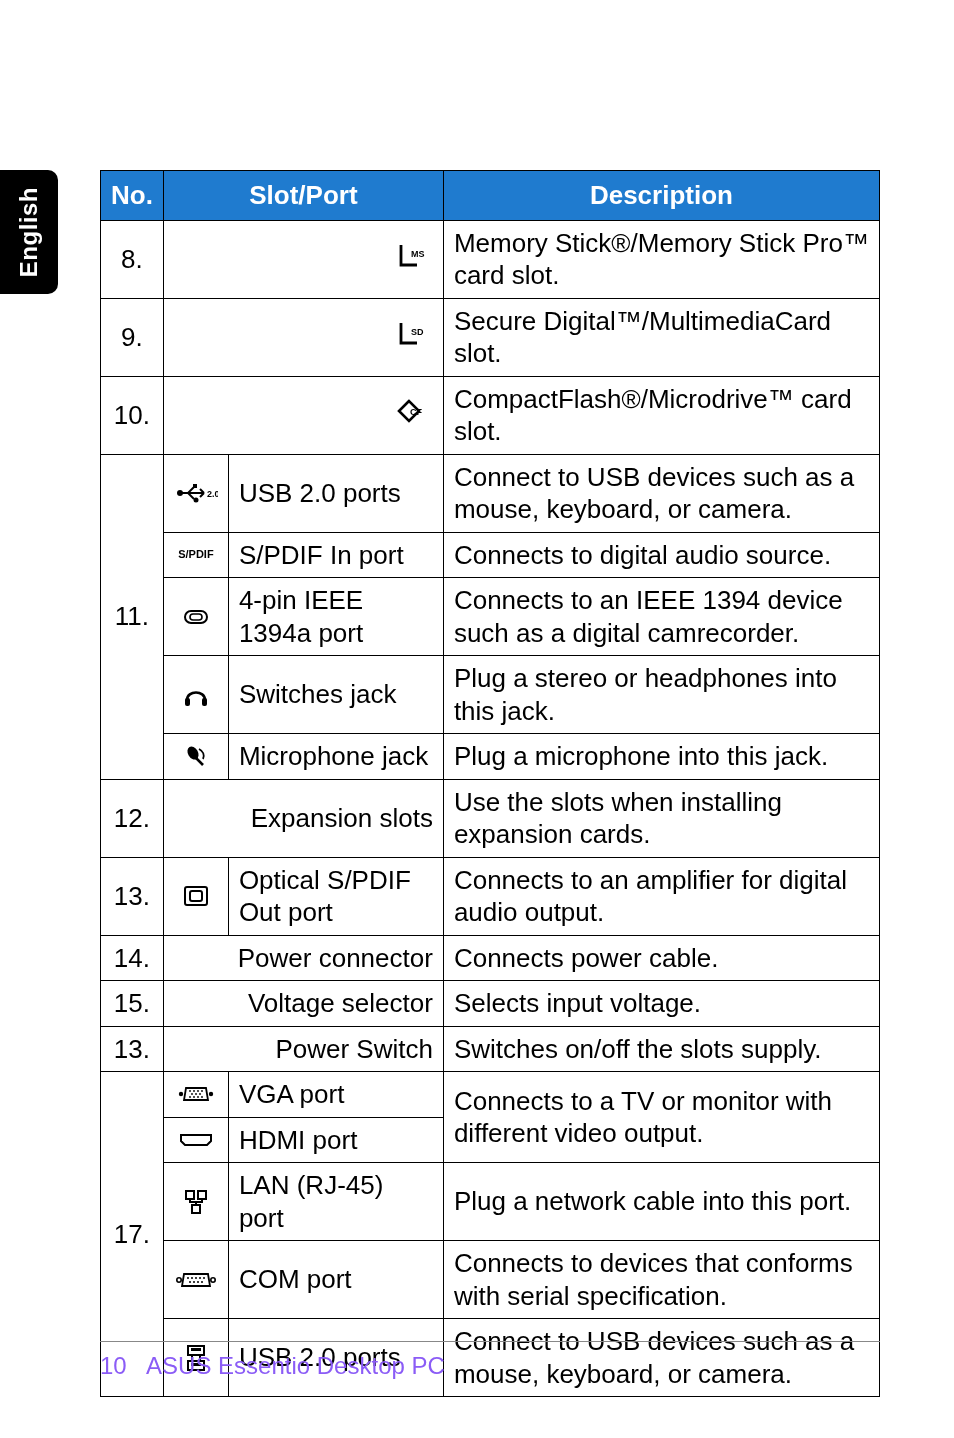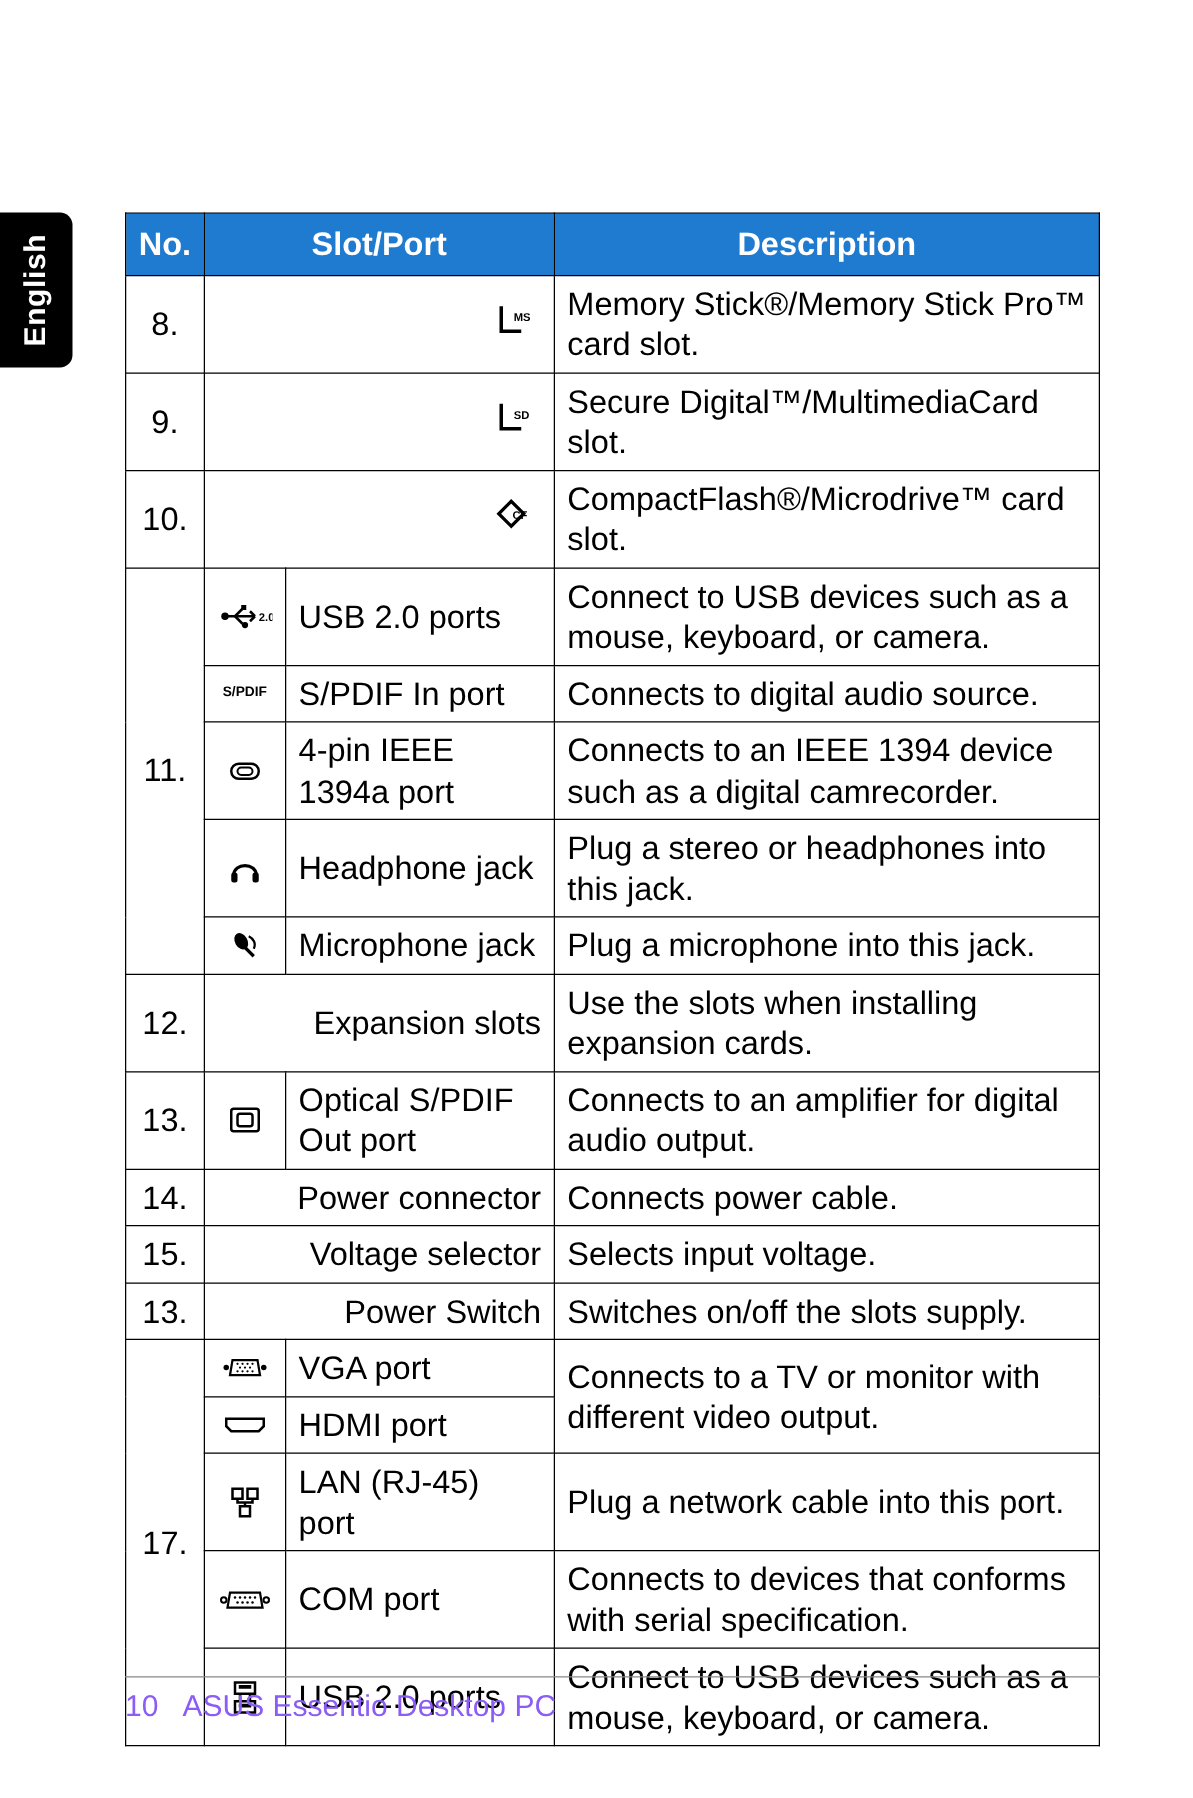--- a/index.html
+++ b/index.html
@@ -166,21 +166,21 @@
         <td>Connects to an IEEE 1394 device such as a digital camrecorder.</td>
       </tr>
       <tr>
         <td class="icon-cell">
           <svg width="28" height="26" viewBox="0 0 28 26">
               <path d="M5 18 C5 8 23 8 23 18" fill="none" stroke="#000" stroke-width="2.6"></path>
               <rect x="3" y="16" width="5" height="8" rx="2" fill="#000"></rect>
               <rect x="20" y="16" width="5" height="8" rx="2" fill="#000"></rect>
             </svg>
         </td>
-        <td>Headphone jack</td>
+        <td>Switches jack</td>
         <td>Plug a stereo or headphones into this jack.</td>
       </tr>
       <tr>
         <td class="icon-cell">
           <svg width="26" height="26" viewBox="0 0 26 26">
               <ellipse cx="10" cy="10" rx="5" ry="7" transform="rotate(-30 10 10)" fill="#000"></ellipse>
               <line x1="12" y1="14" x2="20" y2="22" stroke="#000" stroke-width="2.6"></line>
               <path d="M16 6 C20 8 22 12 20 16" fill="none" stroke="#000" stroke-width="1.8"></path>
             </svg>
         </td>

